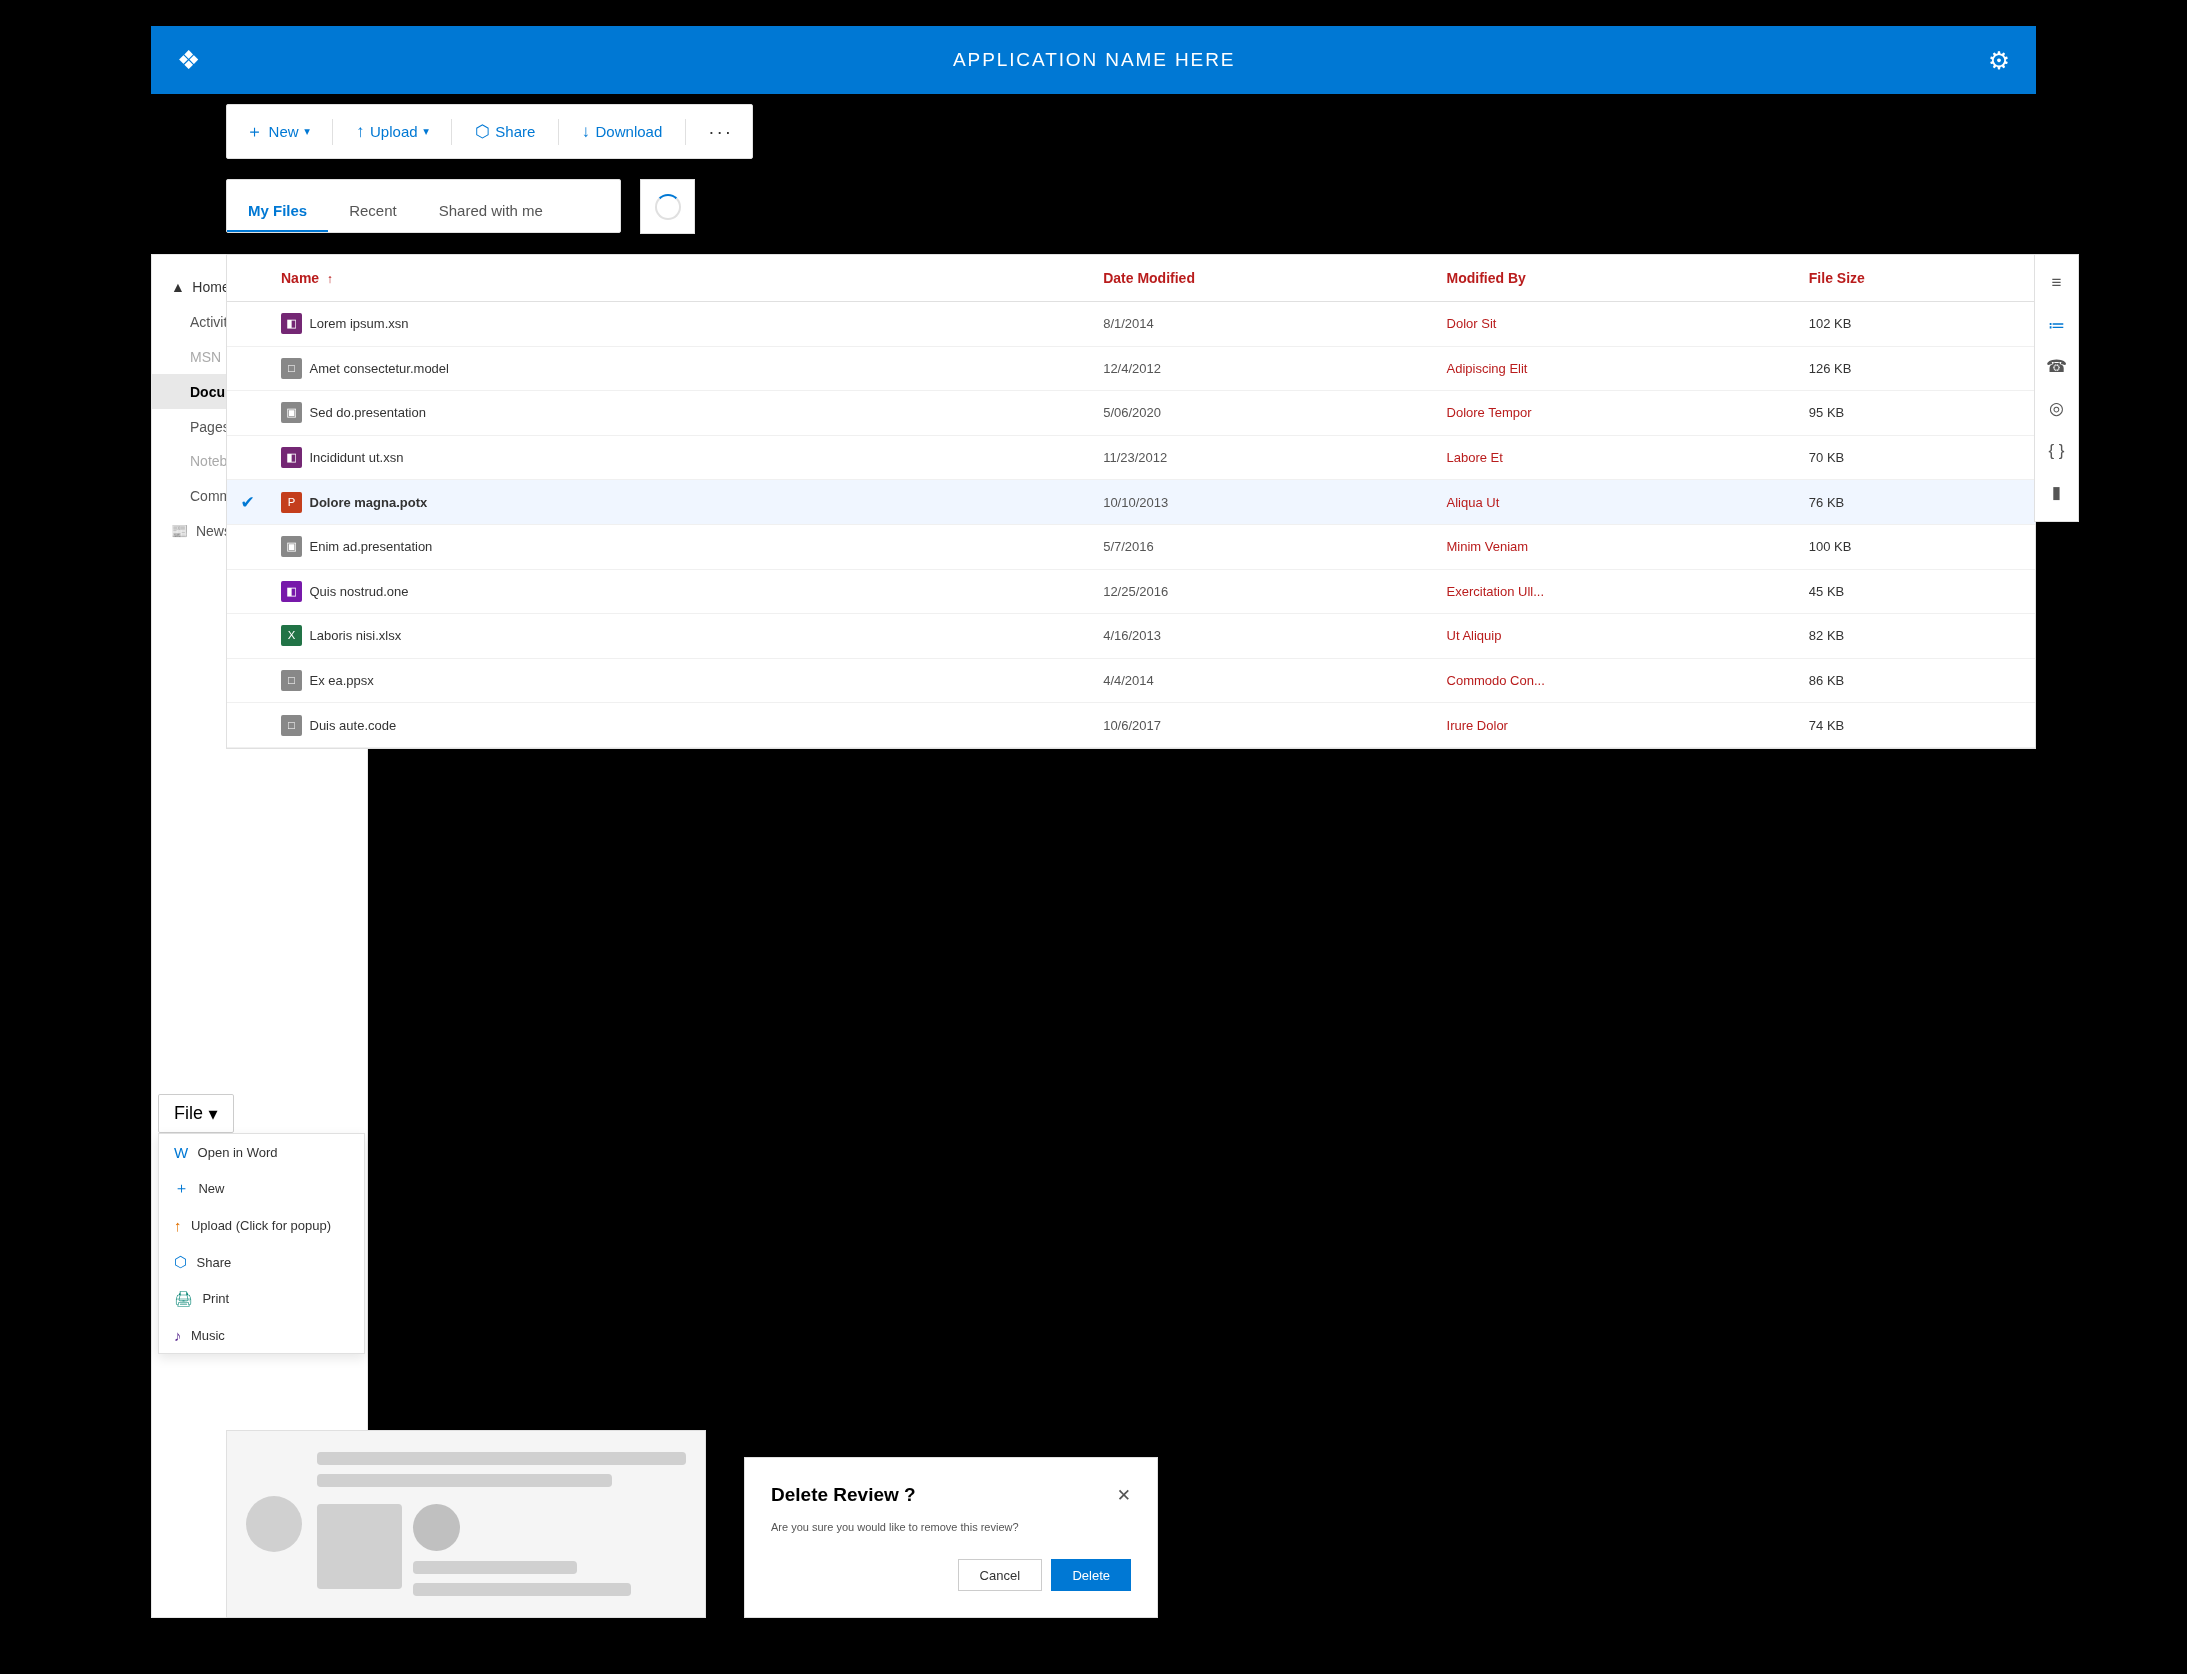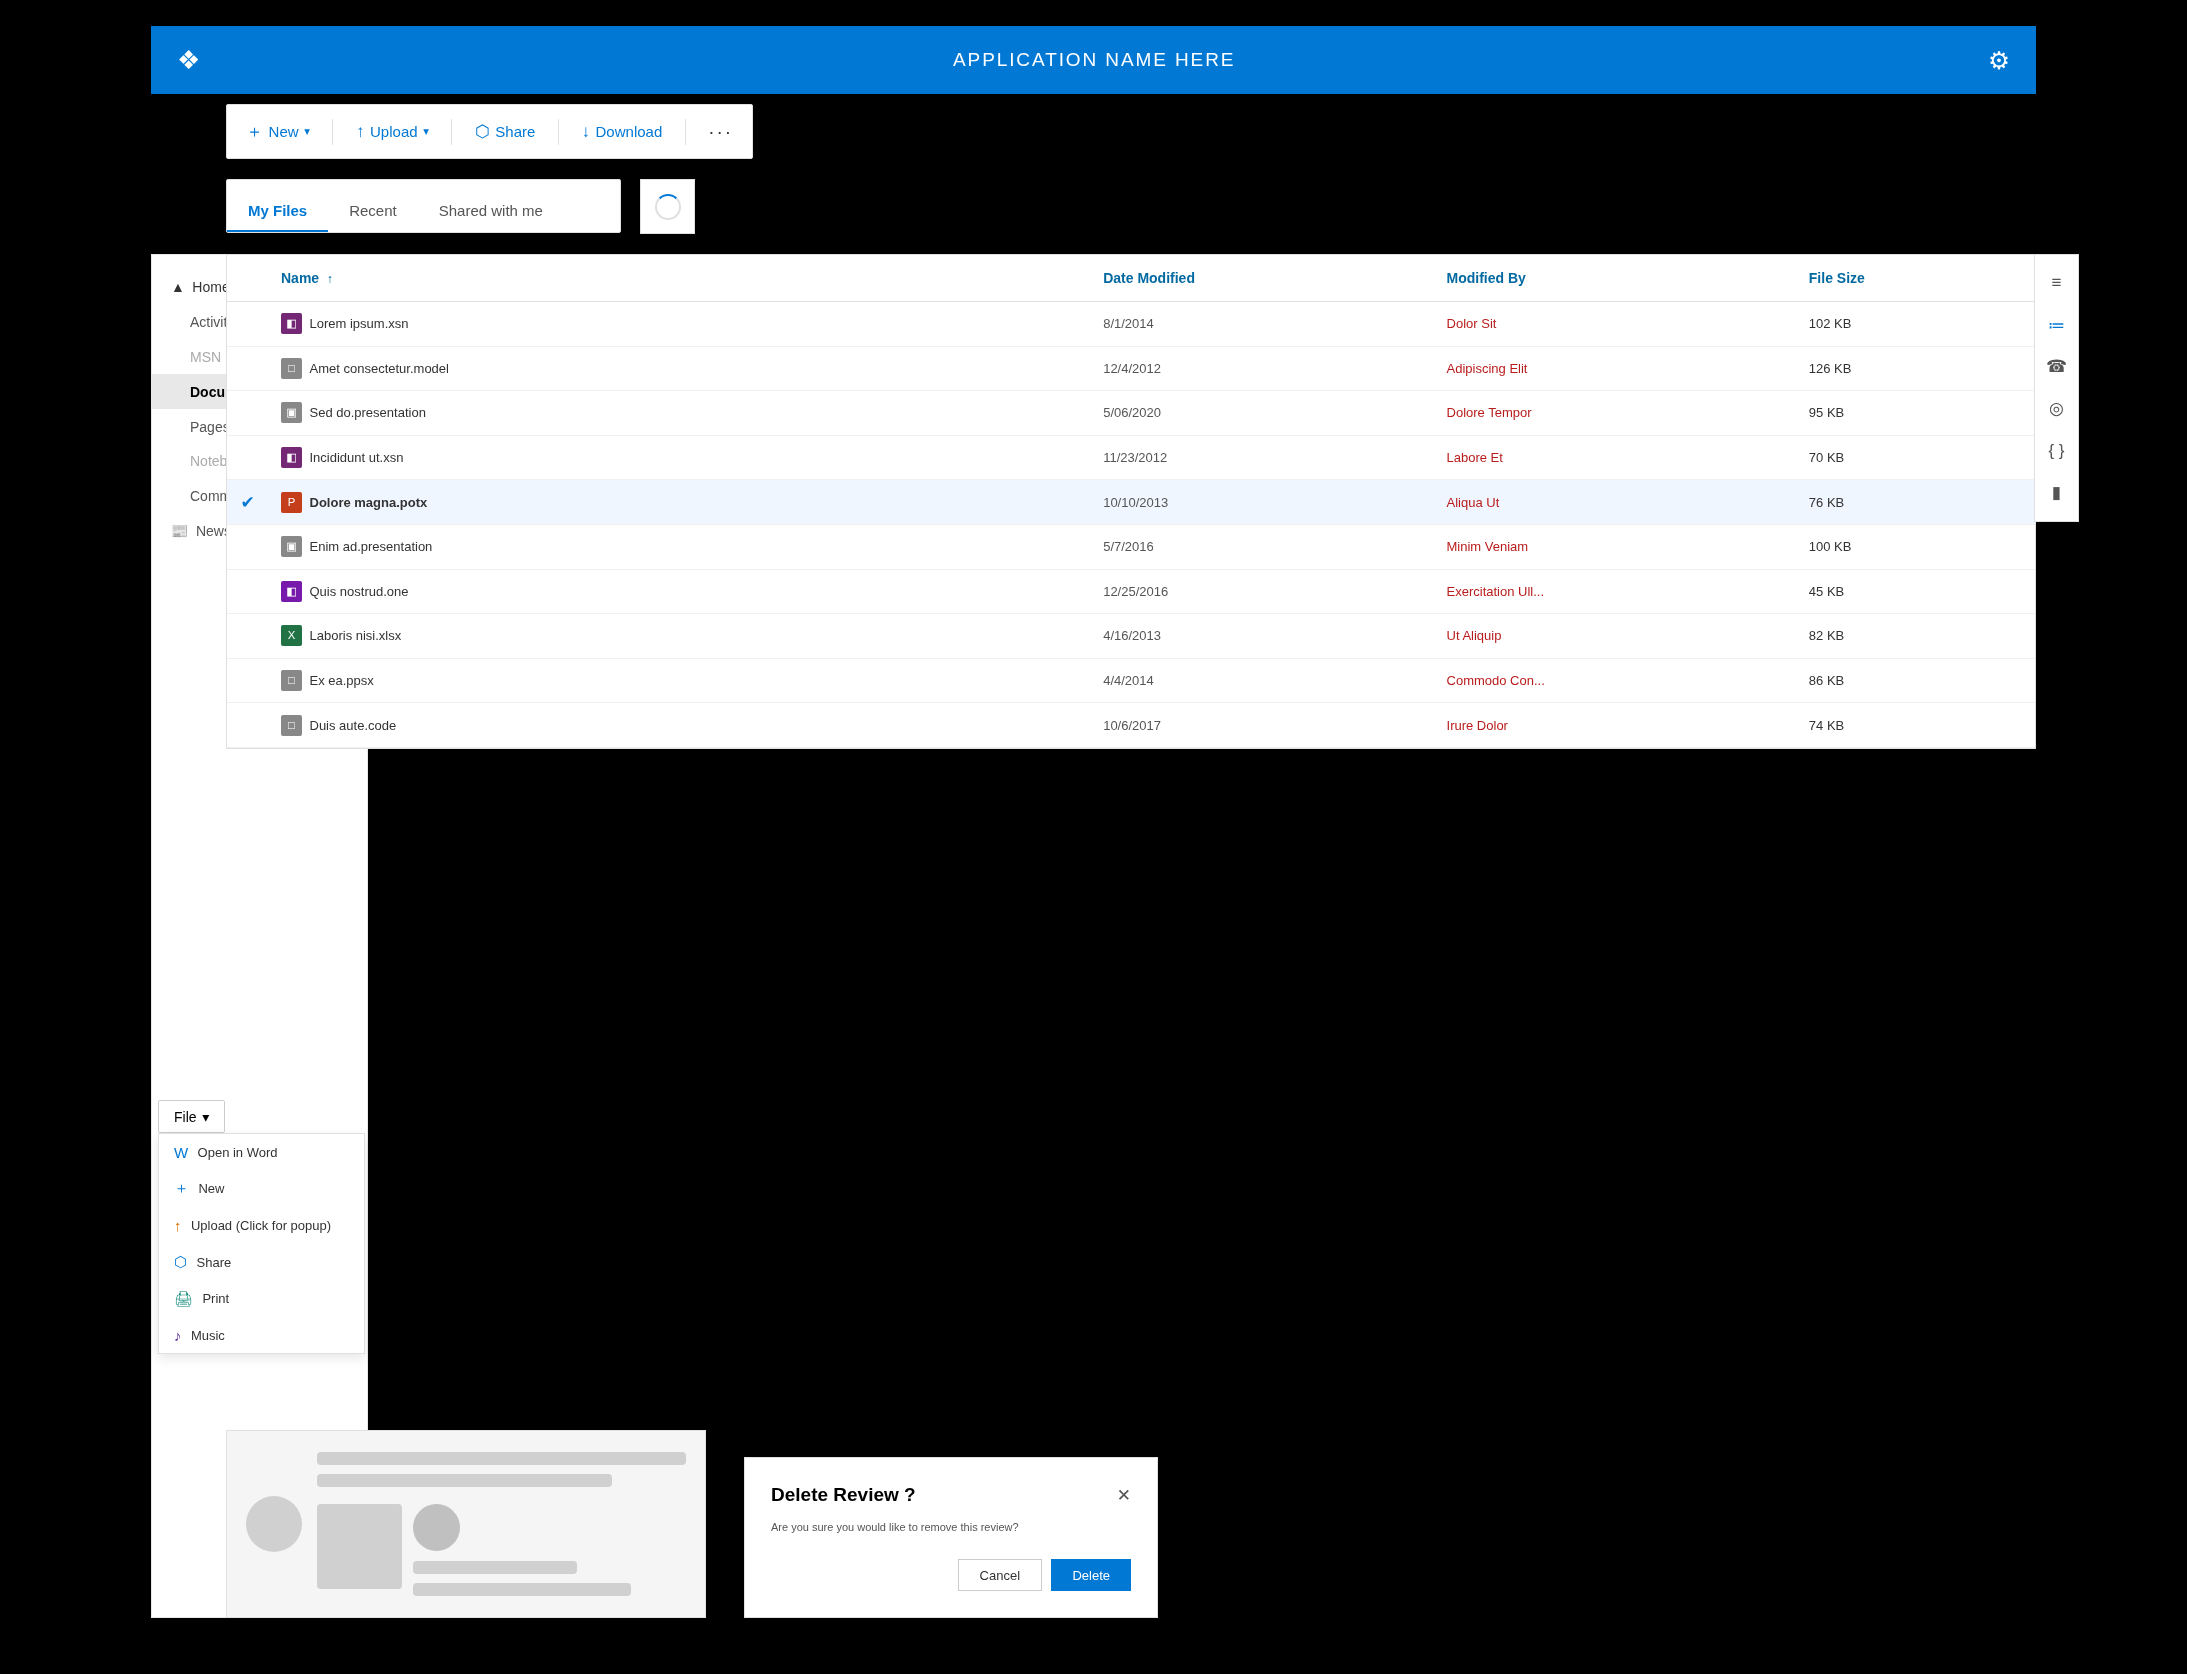--- a/index.html
+++ b/index.html
@@ -183,21 +183,21 @@
       left: 158px;
       z-index: 20;
     }
     .file-dropdown-btn {
       display: flex;
       align-items: center;
       gap: 5.6px;
       background: #fff;
       border: 0.9px solid #ccc;
       padding: 7.5px 15px;
-      font-size: 14px;
+      font-size: 18px;
       cursor: pointer;
       border-radius: 1.9px;
     }
     .file-menu {
       background: #fff;
       border: 0.9px solid #e0e0e0;
       width: 207px;
       box-shadow: 0 3.8px 11.3px rgba(0,0,0,0.1);
       margin-top: 0;
     }
@@ -231,21 +231,21 @@
       border-collapse: collapse;
     }
     .file-table thead tr {
       border-bottom: 0.9px solid #e0e0e0;
     }
     .file-table th {
       padding: 15px 13px;
       text-align: left;
       font-weight: 600;
       font-size: 14px;
-      color: #0369a1;
+      color: #b91c1c;
     }
     .file-table th:first-child { width: 41px; }
     .file-table th.name-col { min-width: 282px; }
     .file-table tbody tr {
       border-bottom: 0.9px solid #f0f0f0;
     }
     .file-table tbody tr.selected { background: #f0f6ff; }
     .file-table td {
       padding: 11.3px 13px;
       font-size: 13px;

